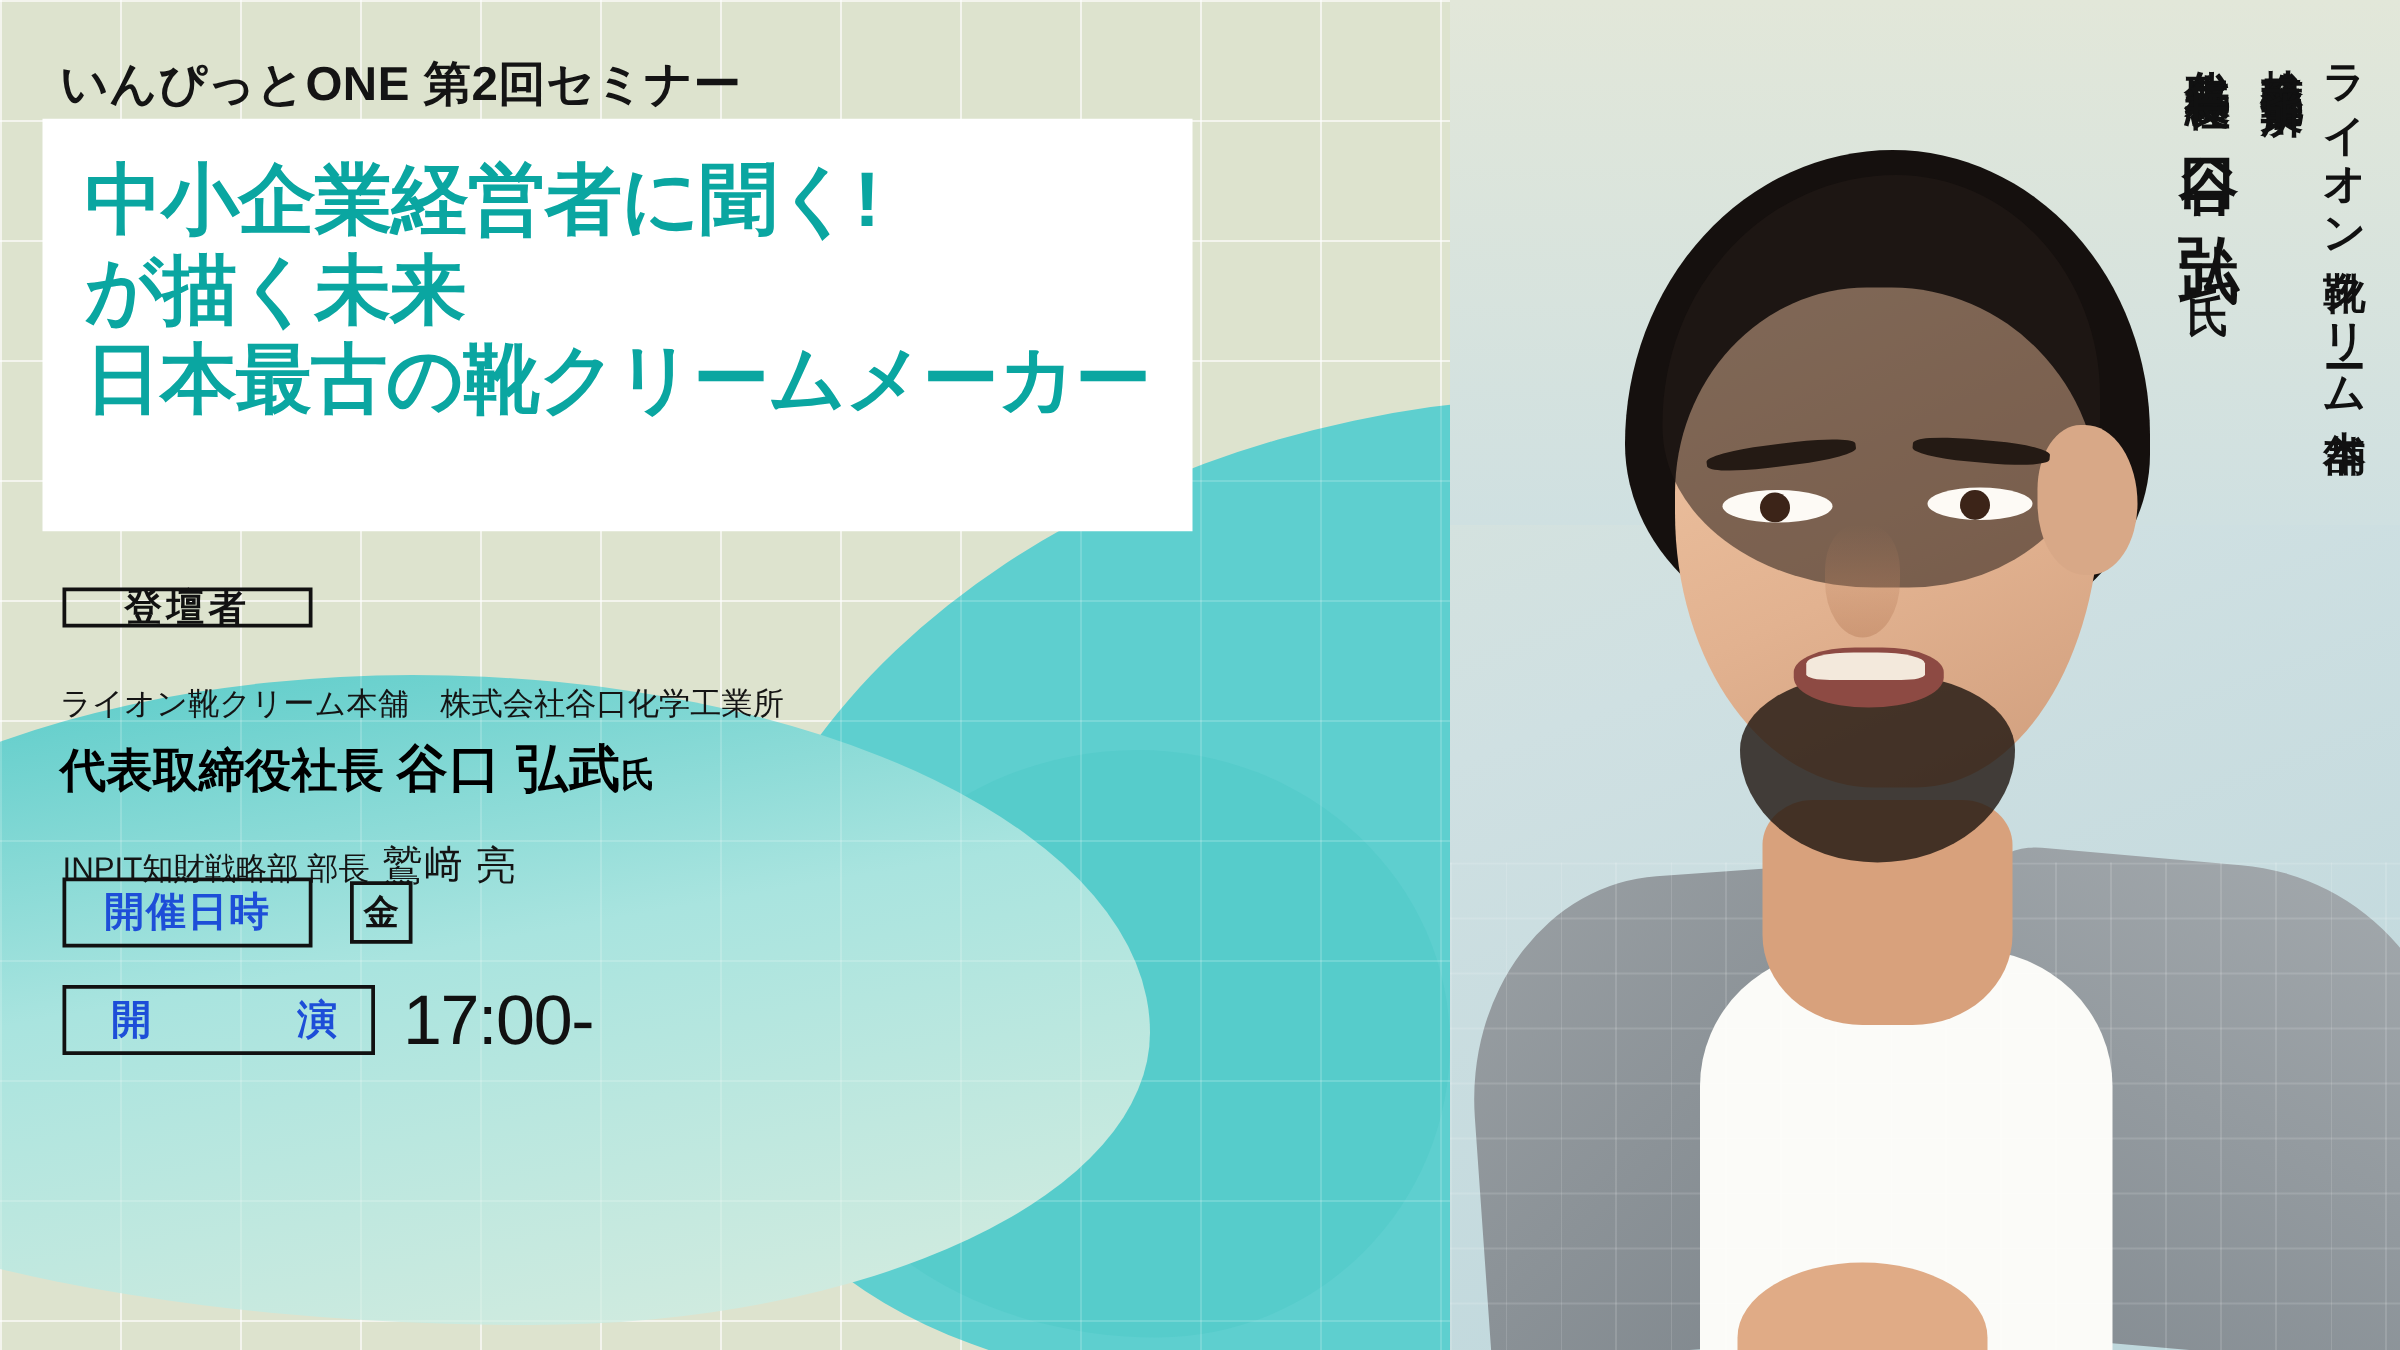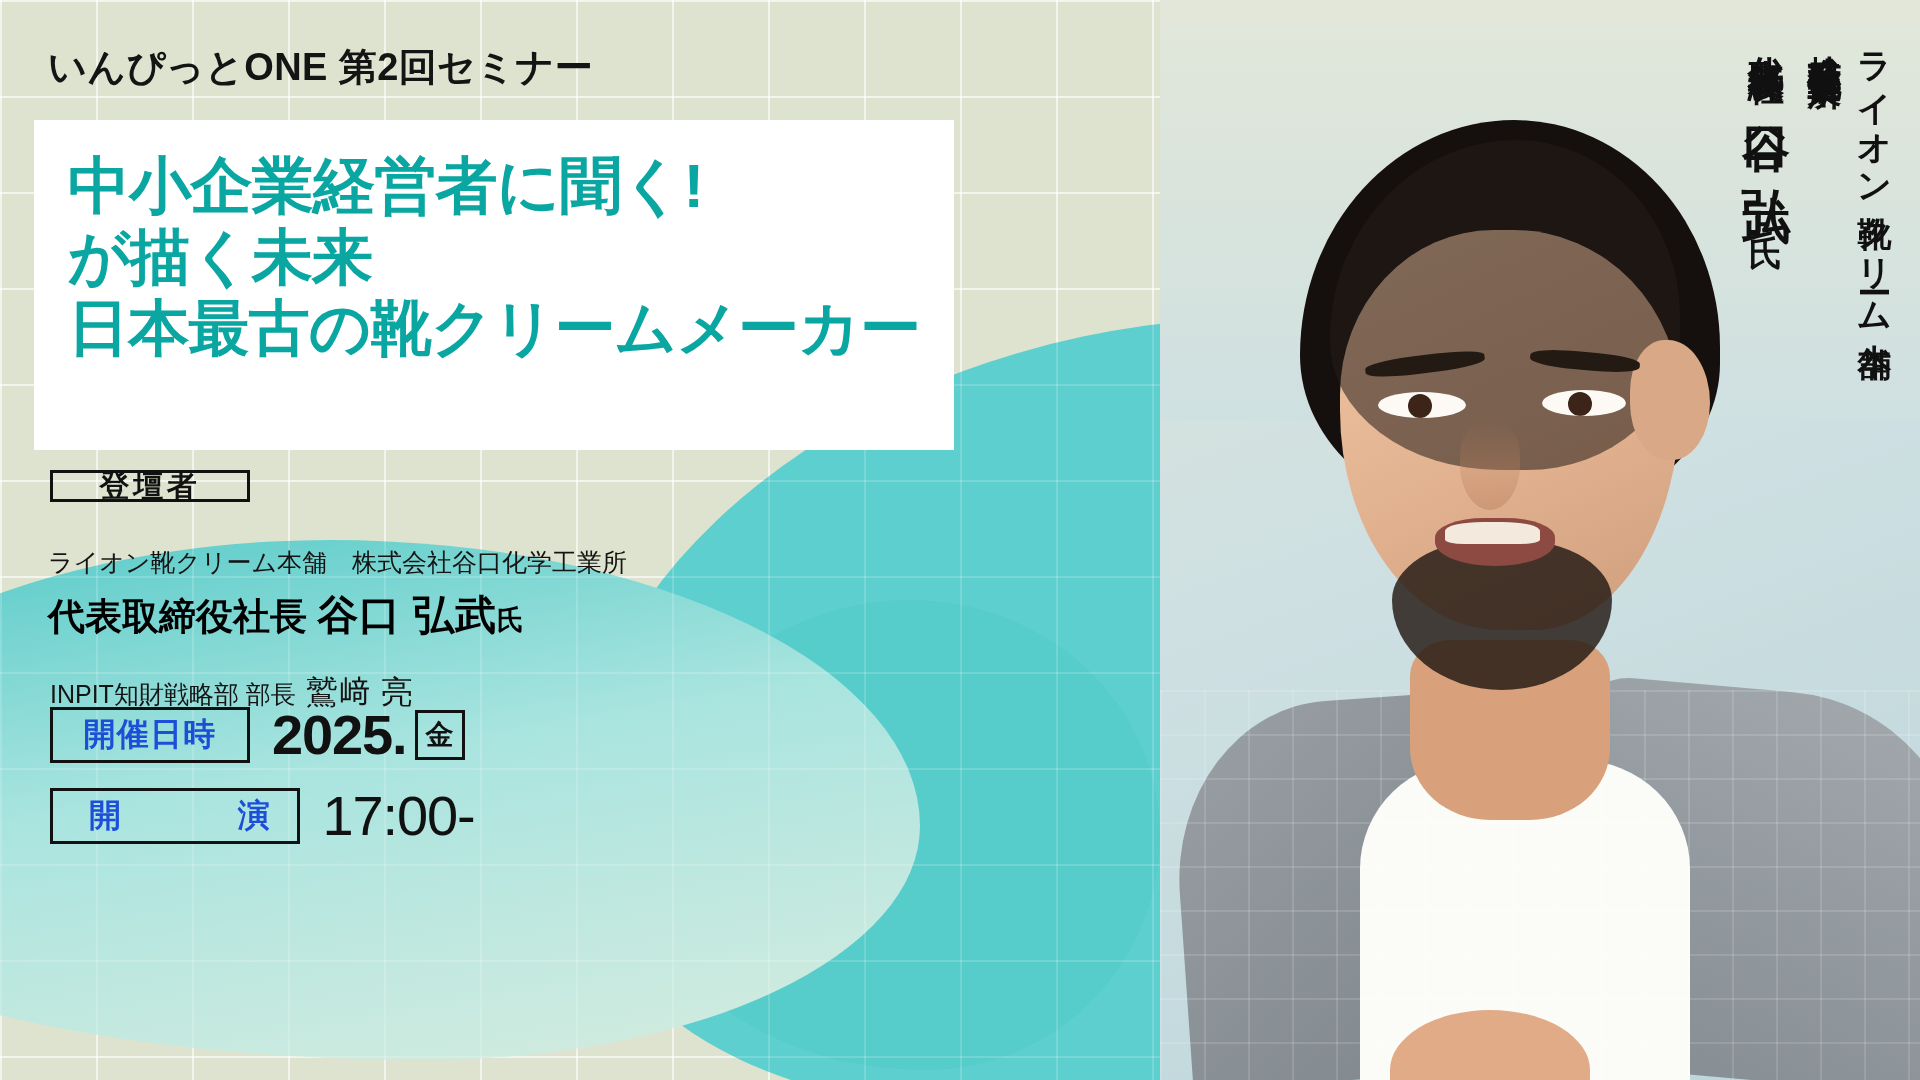--- a/index.html
+++ b/index.html
@@ -219,21 +219,21 @@
     font-size:38px;
     font-weight:700;
     color:#141414;
     letter-spacing:.01em;
     white-space:nowrap;
   }
 
   
   .title-card{
     position:absolute;
-    left:34px; top:120px;
+    left:34px; top:95px;
     width:920px; height:330px;
     background:#ffffff;
     padding:30px 34px 16px 34px;
   }
   .title-line{
     color:#0aa6a1;
     font-weight:800;
     font-size:62px;
     line-height:1.16;
     letter-spacing:-.012em;
@@ -393,21 +393,20 @@
   <span class="big">谷口 弘武</span><span class="suffix">氏</span>
 </div>
 <div class="spk-two">
   <span>INPIT知財戦略部 部長</span>
   <span class="nm">鷲﨑 亮</span>
 </div>
 
 <div class="row row-date">
   <div class="lbl">開催日時</div>
   <div class="date-val">
-    <span class="yr">2025.</span>
   </div>
   <div class="dow">金</div>
 </div>
 
 <div class="row row-time">
   <div class="lbl spaced">開　　演</div>
   <div class="time-val">17:00-</div>
 </div>
 
 <div class="vtext">

